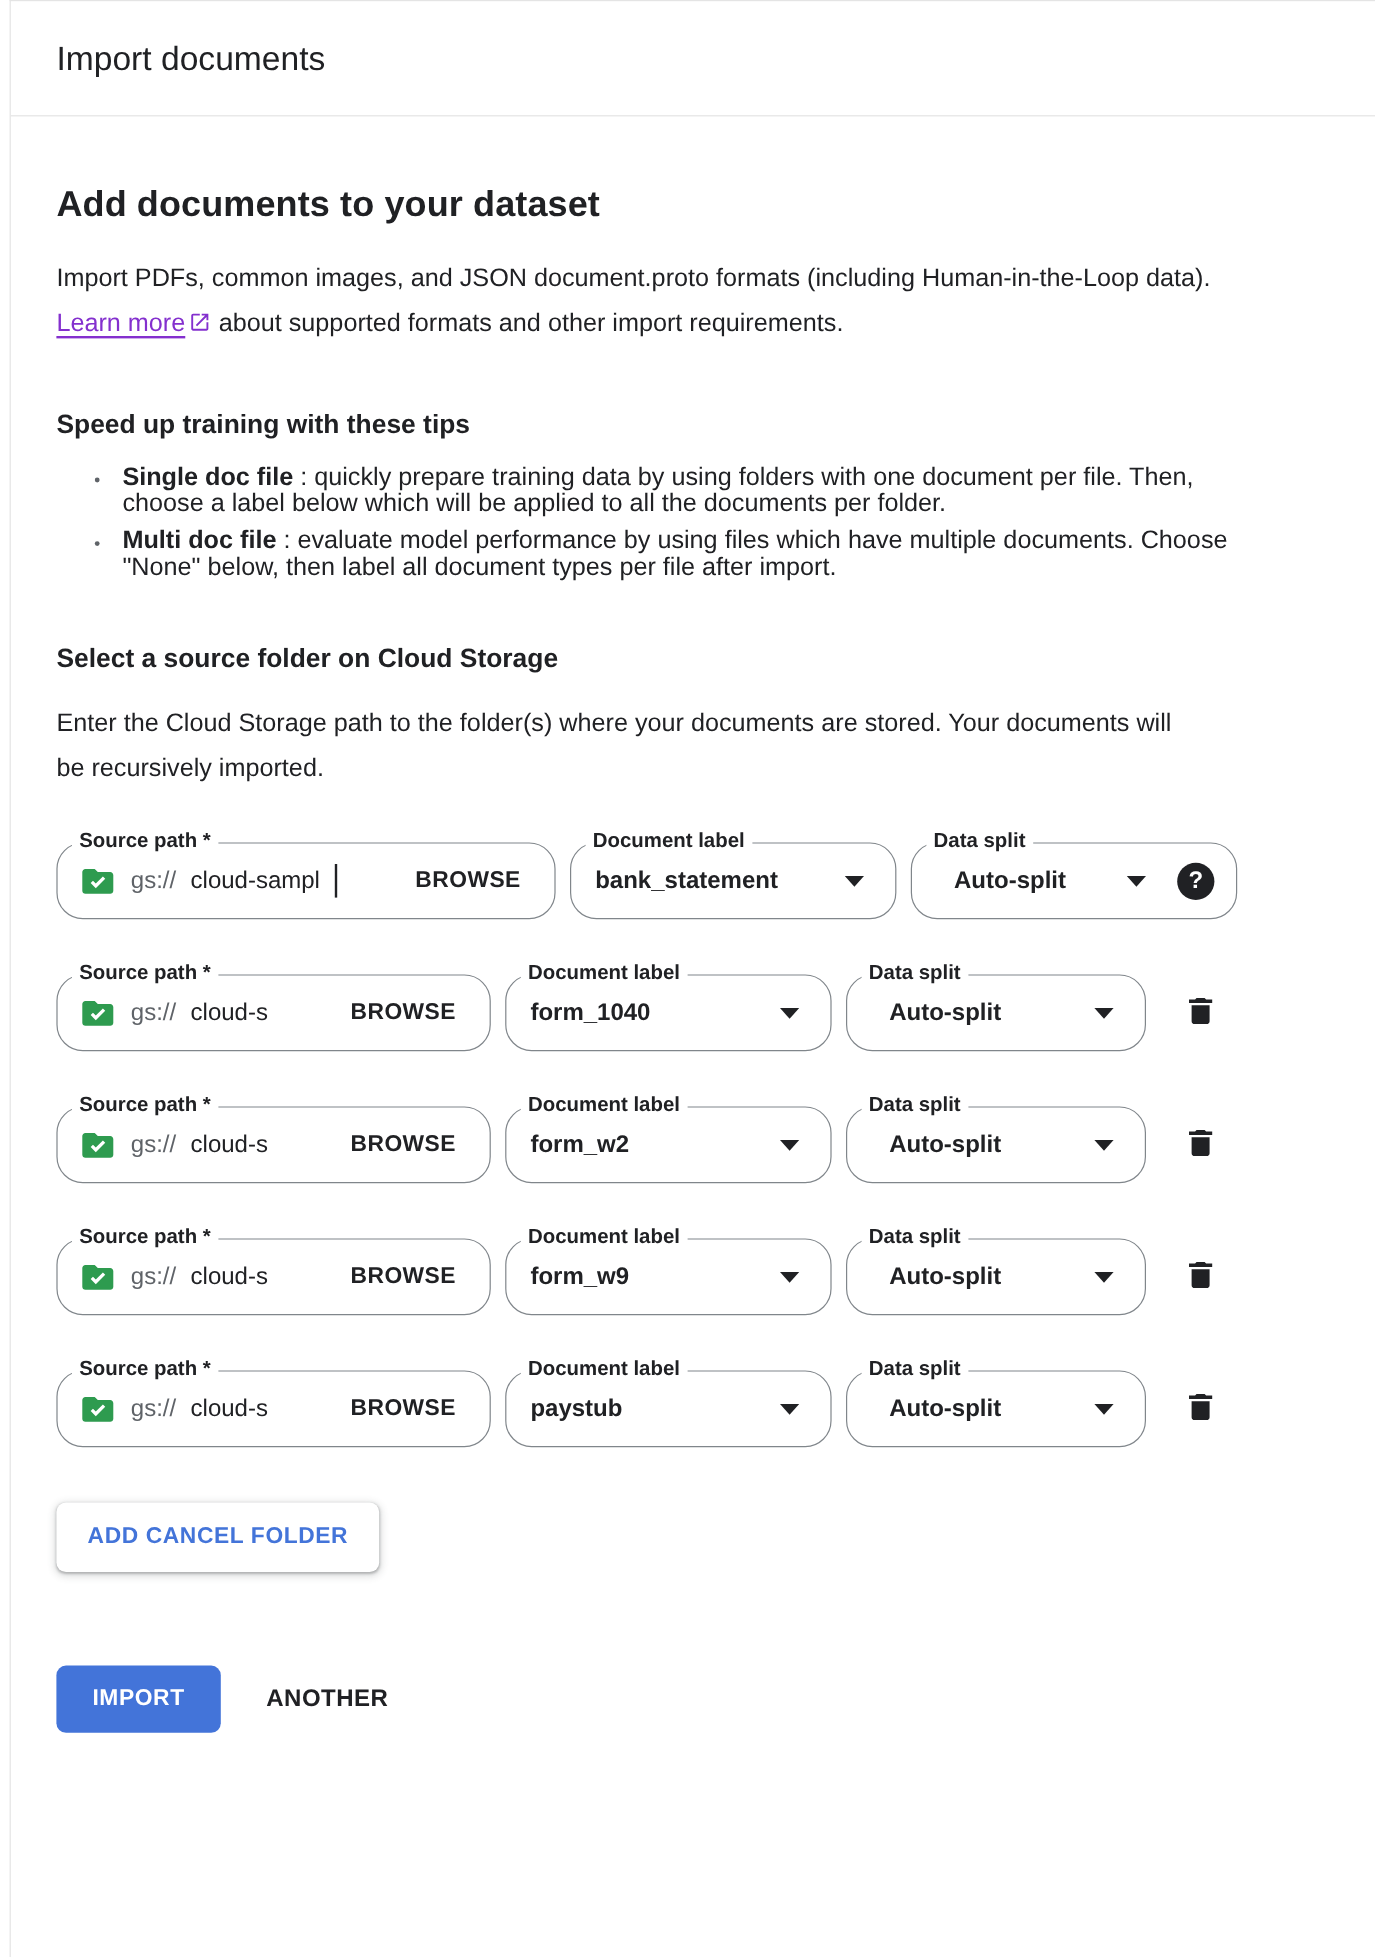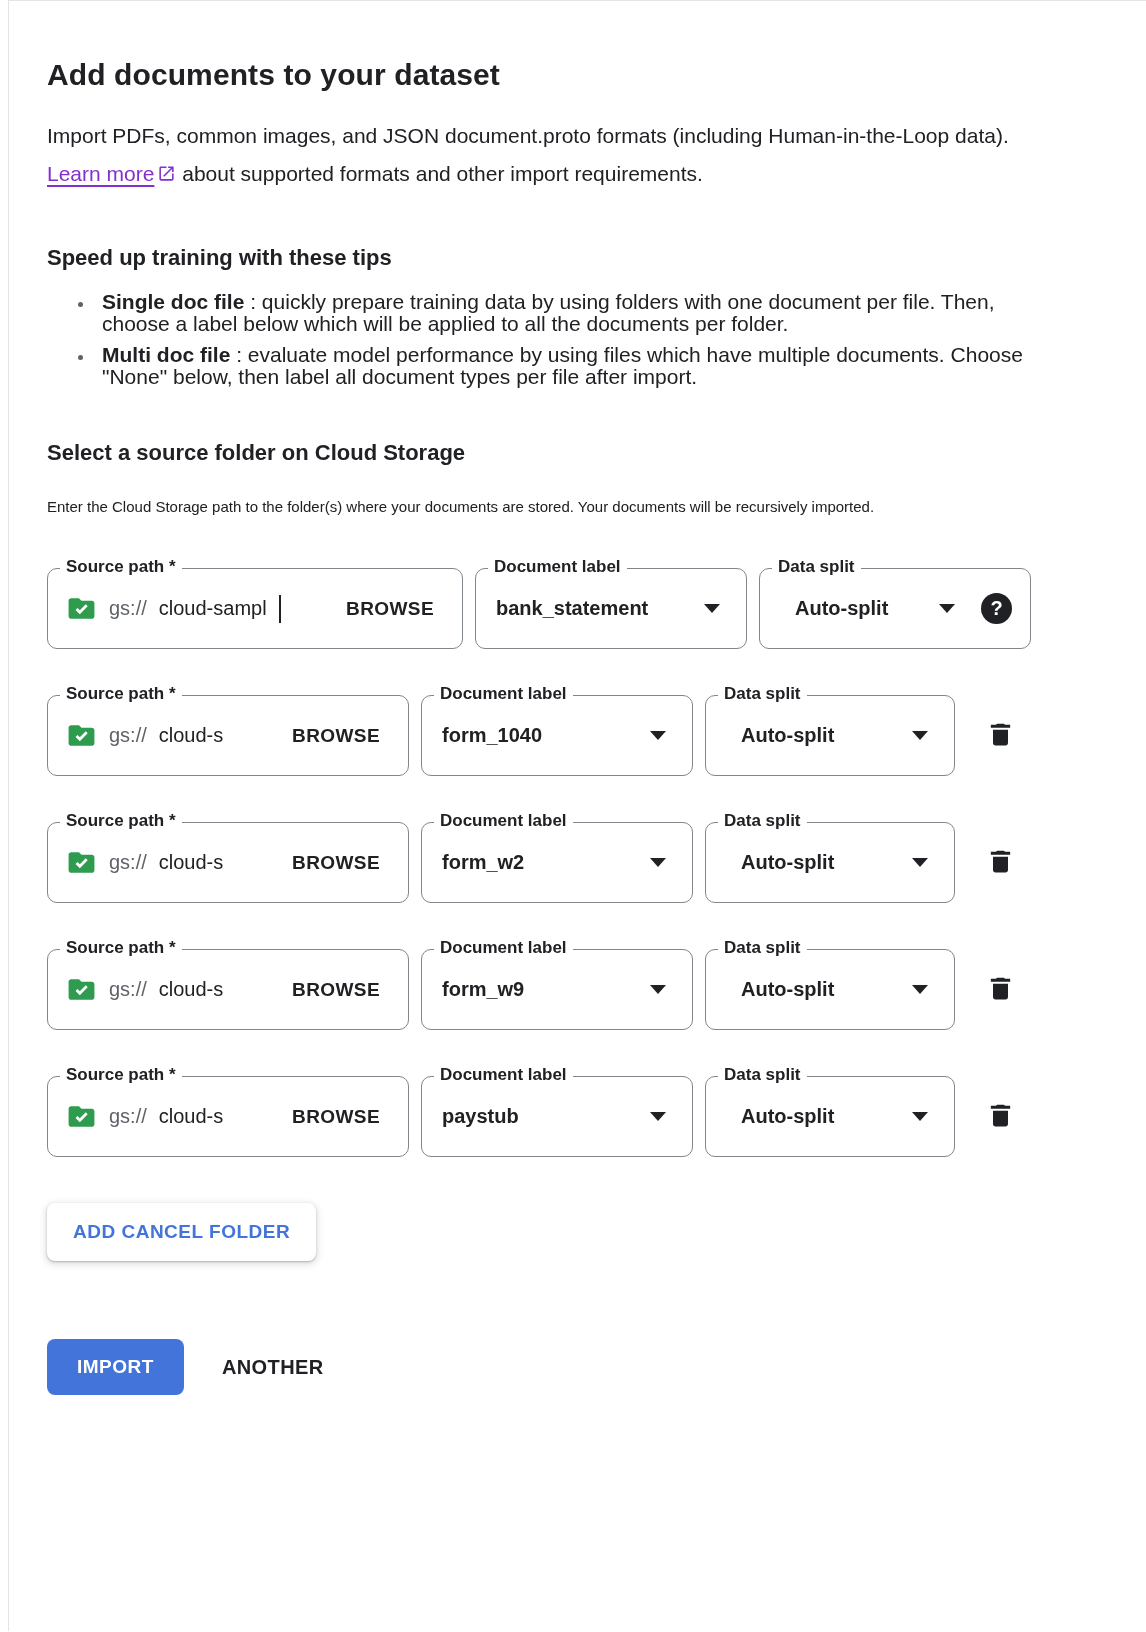--- a/index.html
+++ b/index.html
@@ -46,30 +46,30 @@
   }
   .ext-icon svg { vertical-align: -2px; margin-left: 3px; }
 
   h2.section-heading { font-size: 22px; font-weight: 700; margin: 52px 0 0 0; }
   ul.tips-list { margin: 20px 0 0 0; padding-left: 47px; max-width: 990px; }
   ul.tips-list li {
     font-size: 21px; line-height: 22px; margin-bottom: 9px; color: var(--text-dark);
     padding-left: 8px;
   }
   ul.tips-list li::marker { color: var(--text-gray); font-size: 16px; }
-  p.section-desc { font-size: 15px; line-height: 38px; margin: 22px 0 16px 0; max-width: 945px; }
+  p.section-desc { font-size: 21px; line-height: 38px; margin: 22px 0 16px 0; max-width: 945px; }
 
   
   .rows-host { margin-top: 42px; }
   .form-row { display: flex; align-items: center; gap: 12px; margin-bottom: 46px; }
   .field {
     position: relative;
     border: 1px solid var(--field-border);
-    border-radius: 10px;
-    height: 81px;
+    border-radius: 22px;
+    height: 64px;
     display: flex;
     align-items: center;
     background: #fff;
   }
   .field-label {
     position: absolute; top: -13px; left: 12px;
     background: #fff; padding: 0 6px;
     font-size: 17px; font-weight: 700; color: var(--text-dark);
     white-space: nowrap; line-height: 22px;
   }
@@ -119,20 +119,23 @@
     background: none; border: none; padding: 0; font-family: inherit;
     font-size: 20px; font-weight: 700; letter-spacing: 0.4px;
     color: var(--text-dark); cursor: pointer;
   }
 </style>
 </head>
 <body>
 
 <div class="panel">
 
+  <header class="dialog-header">
+    <span class="dialog-title">Import documents</span>
+  </header>
 
   <main>
 
     <h1 class="page-title">Add documents to your dataset</h1>
 
     <p class="intro-text"><span>Import PDFs, common images, and JSON document.proto formats (including Human-in-the-Loop data). </span><a class="learn-more"><span>Learn more</span><span class="ext-icon"><svg width="19" height="19" viewBox="0 0 24 24">
               <path fill="#8430ce" d="M19 19H5V5h7V3H5c-1.11 0-2 .9-2 2v14c0 1.1.89 2 2 2h14c1.1 0 2-.9 2-2v-7h-2v7zM14 3v2h3.59l-9.83 9.83 1.41 1.41L19 6.41V10h2V3h-7z"></path>
             </svg></span></a><span> about supported formats and other import requirements.</span></p>
 
     <h2 class="section-heading">Speed up training with these tips</h2>

